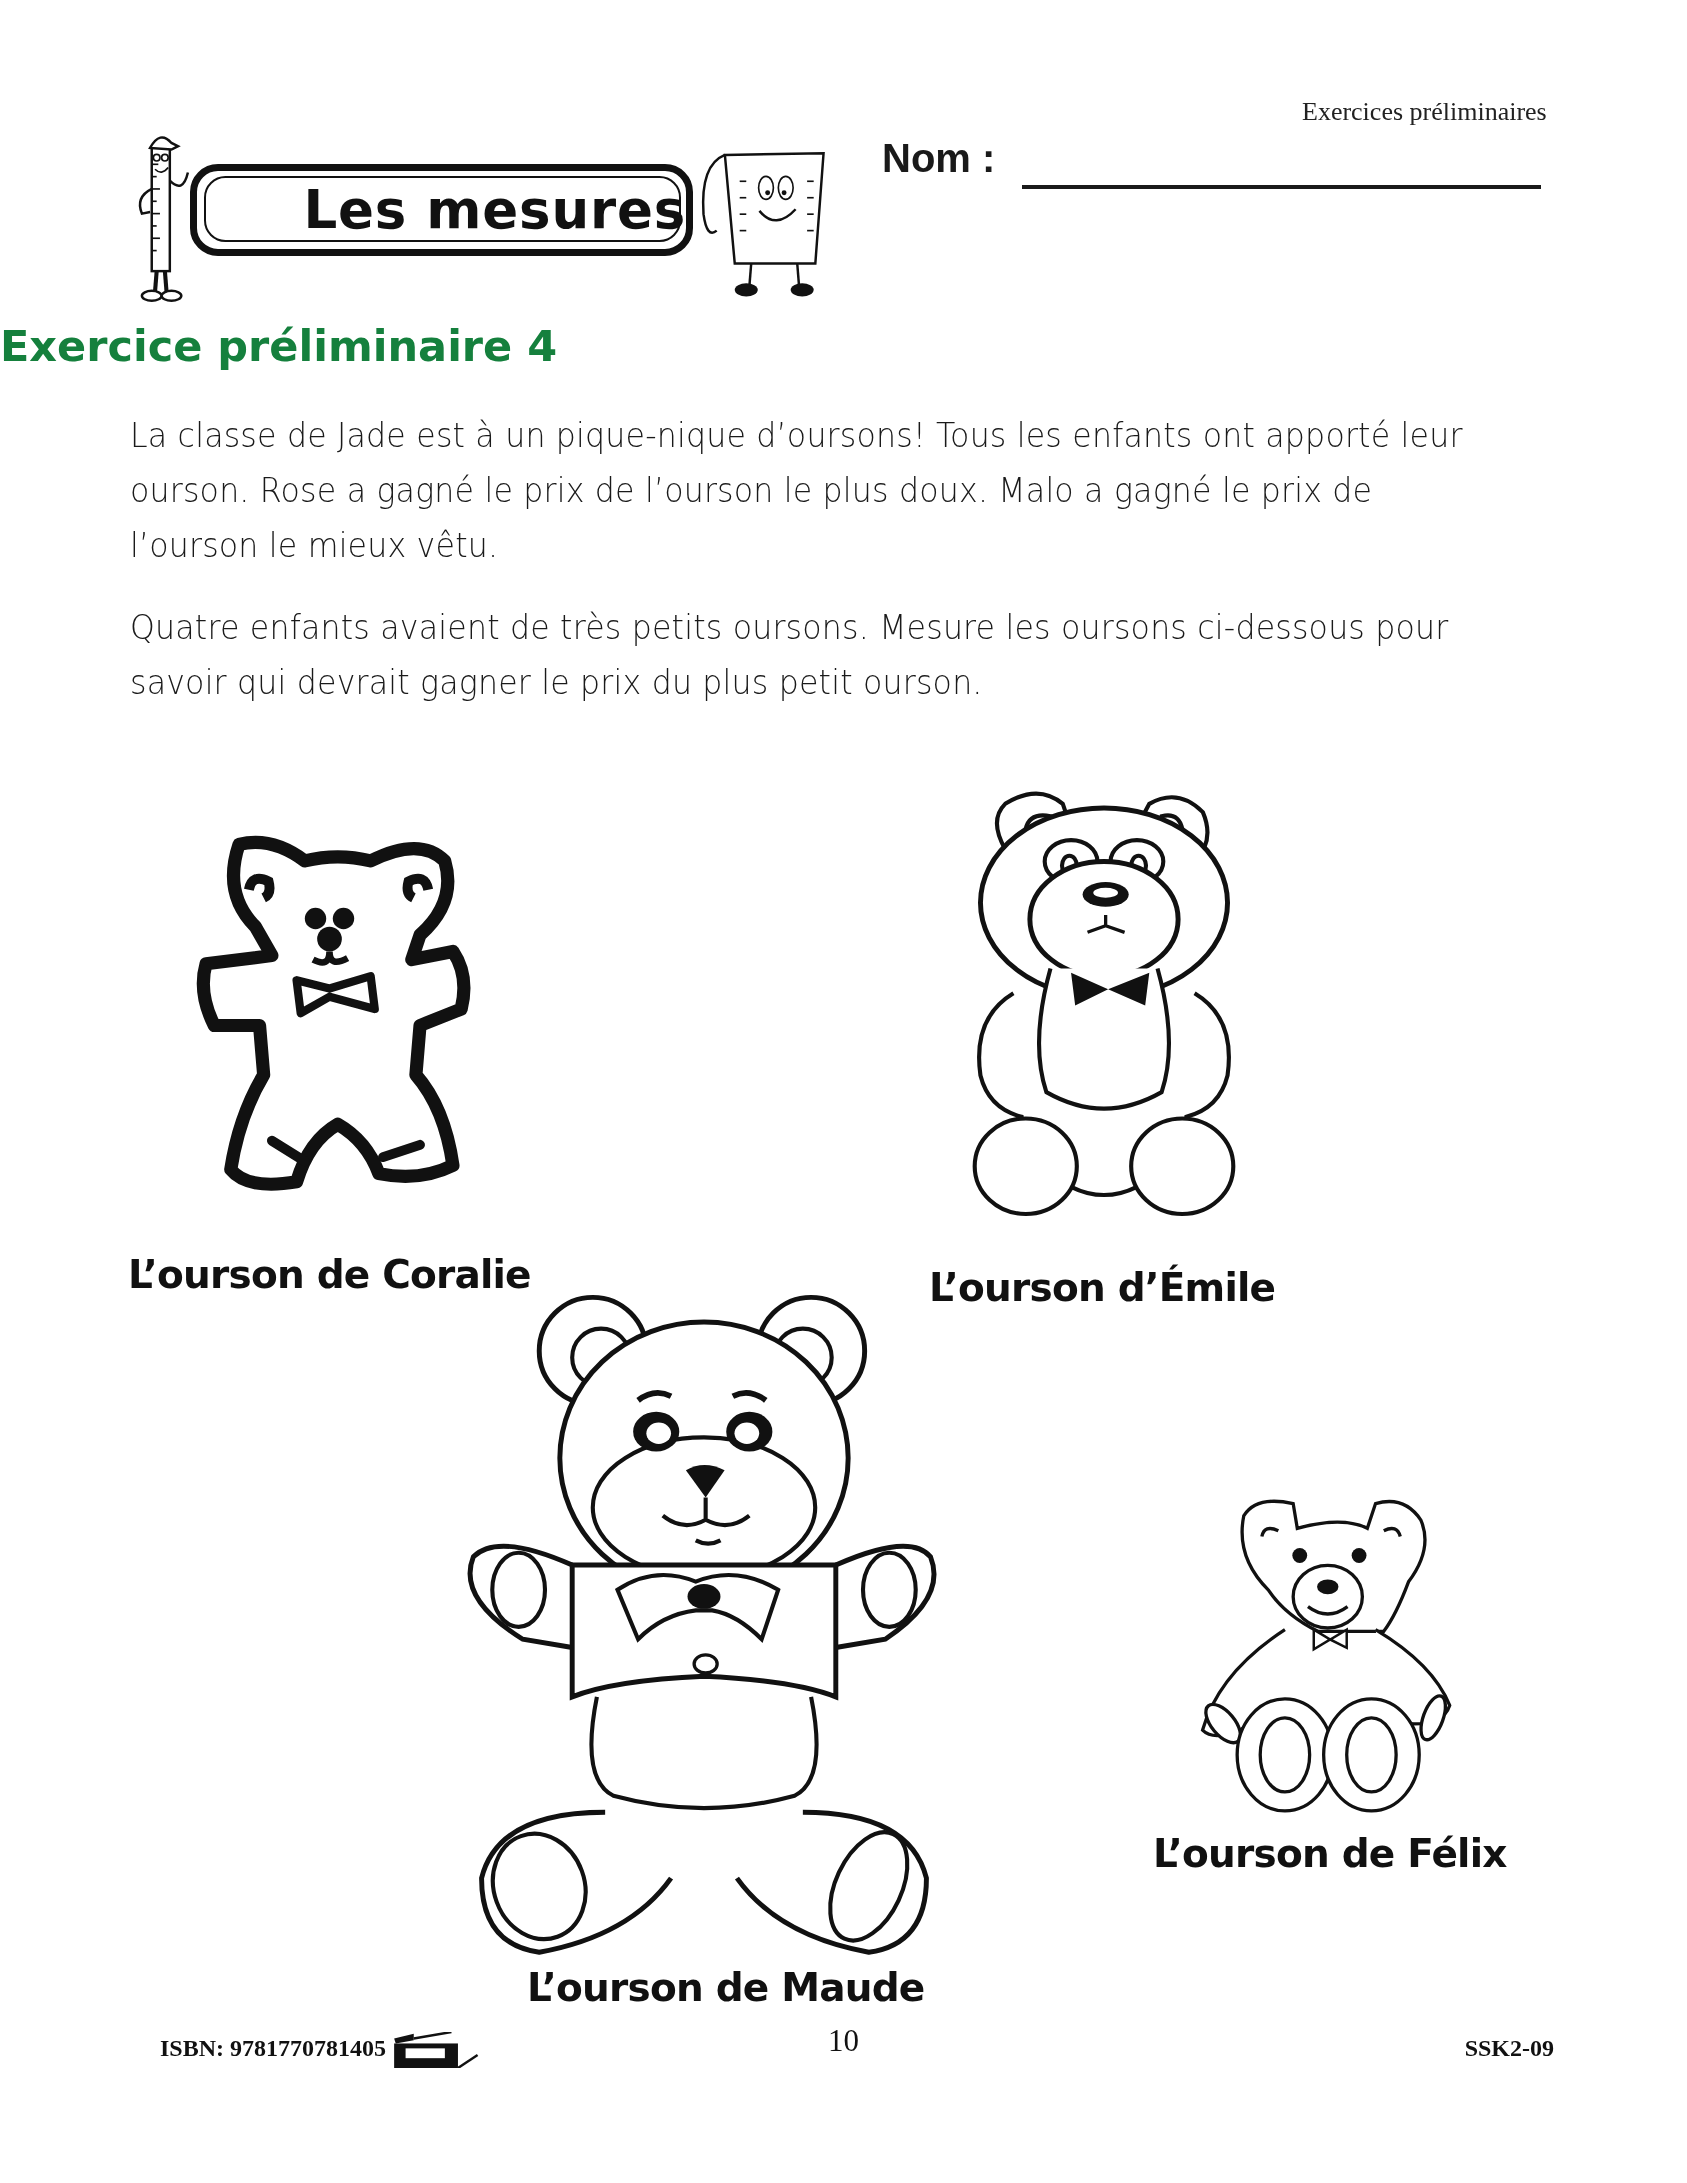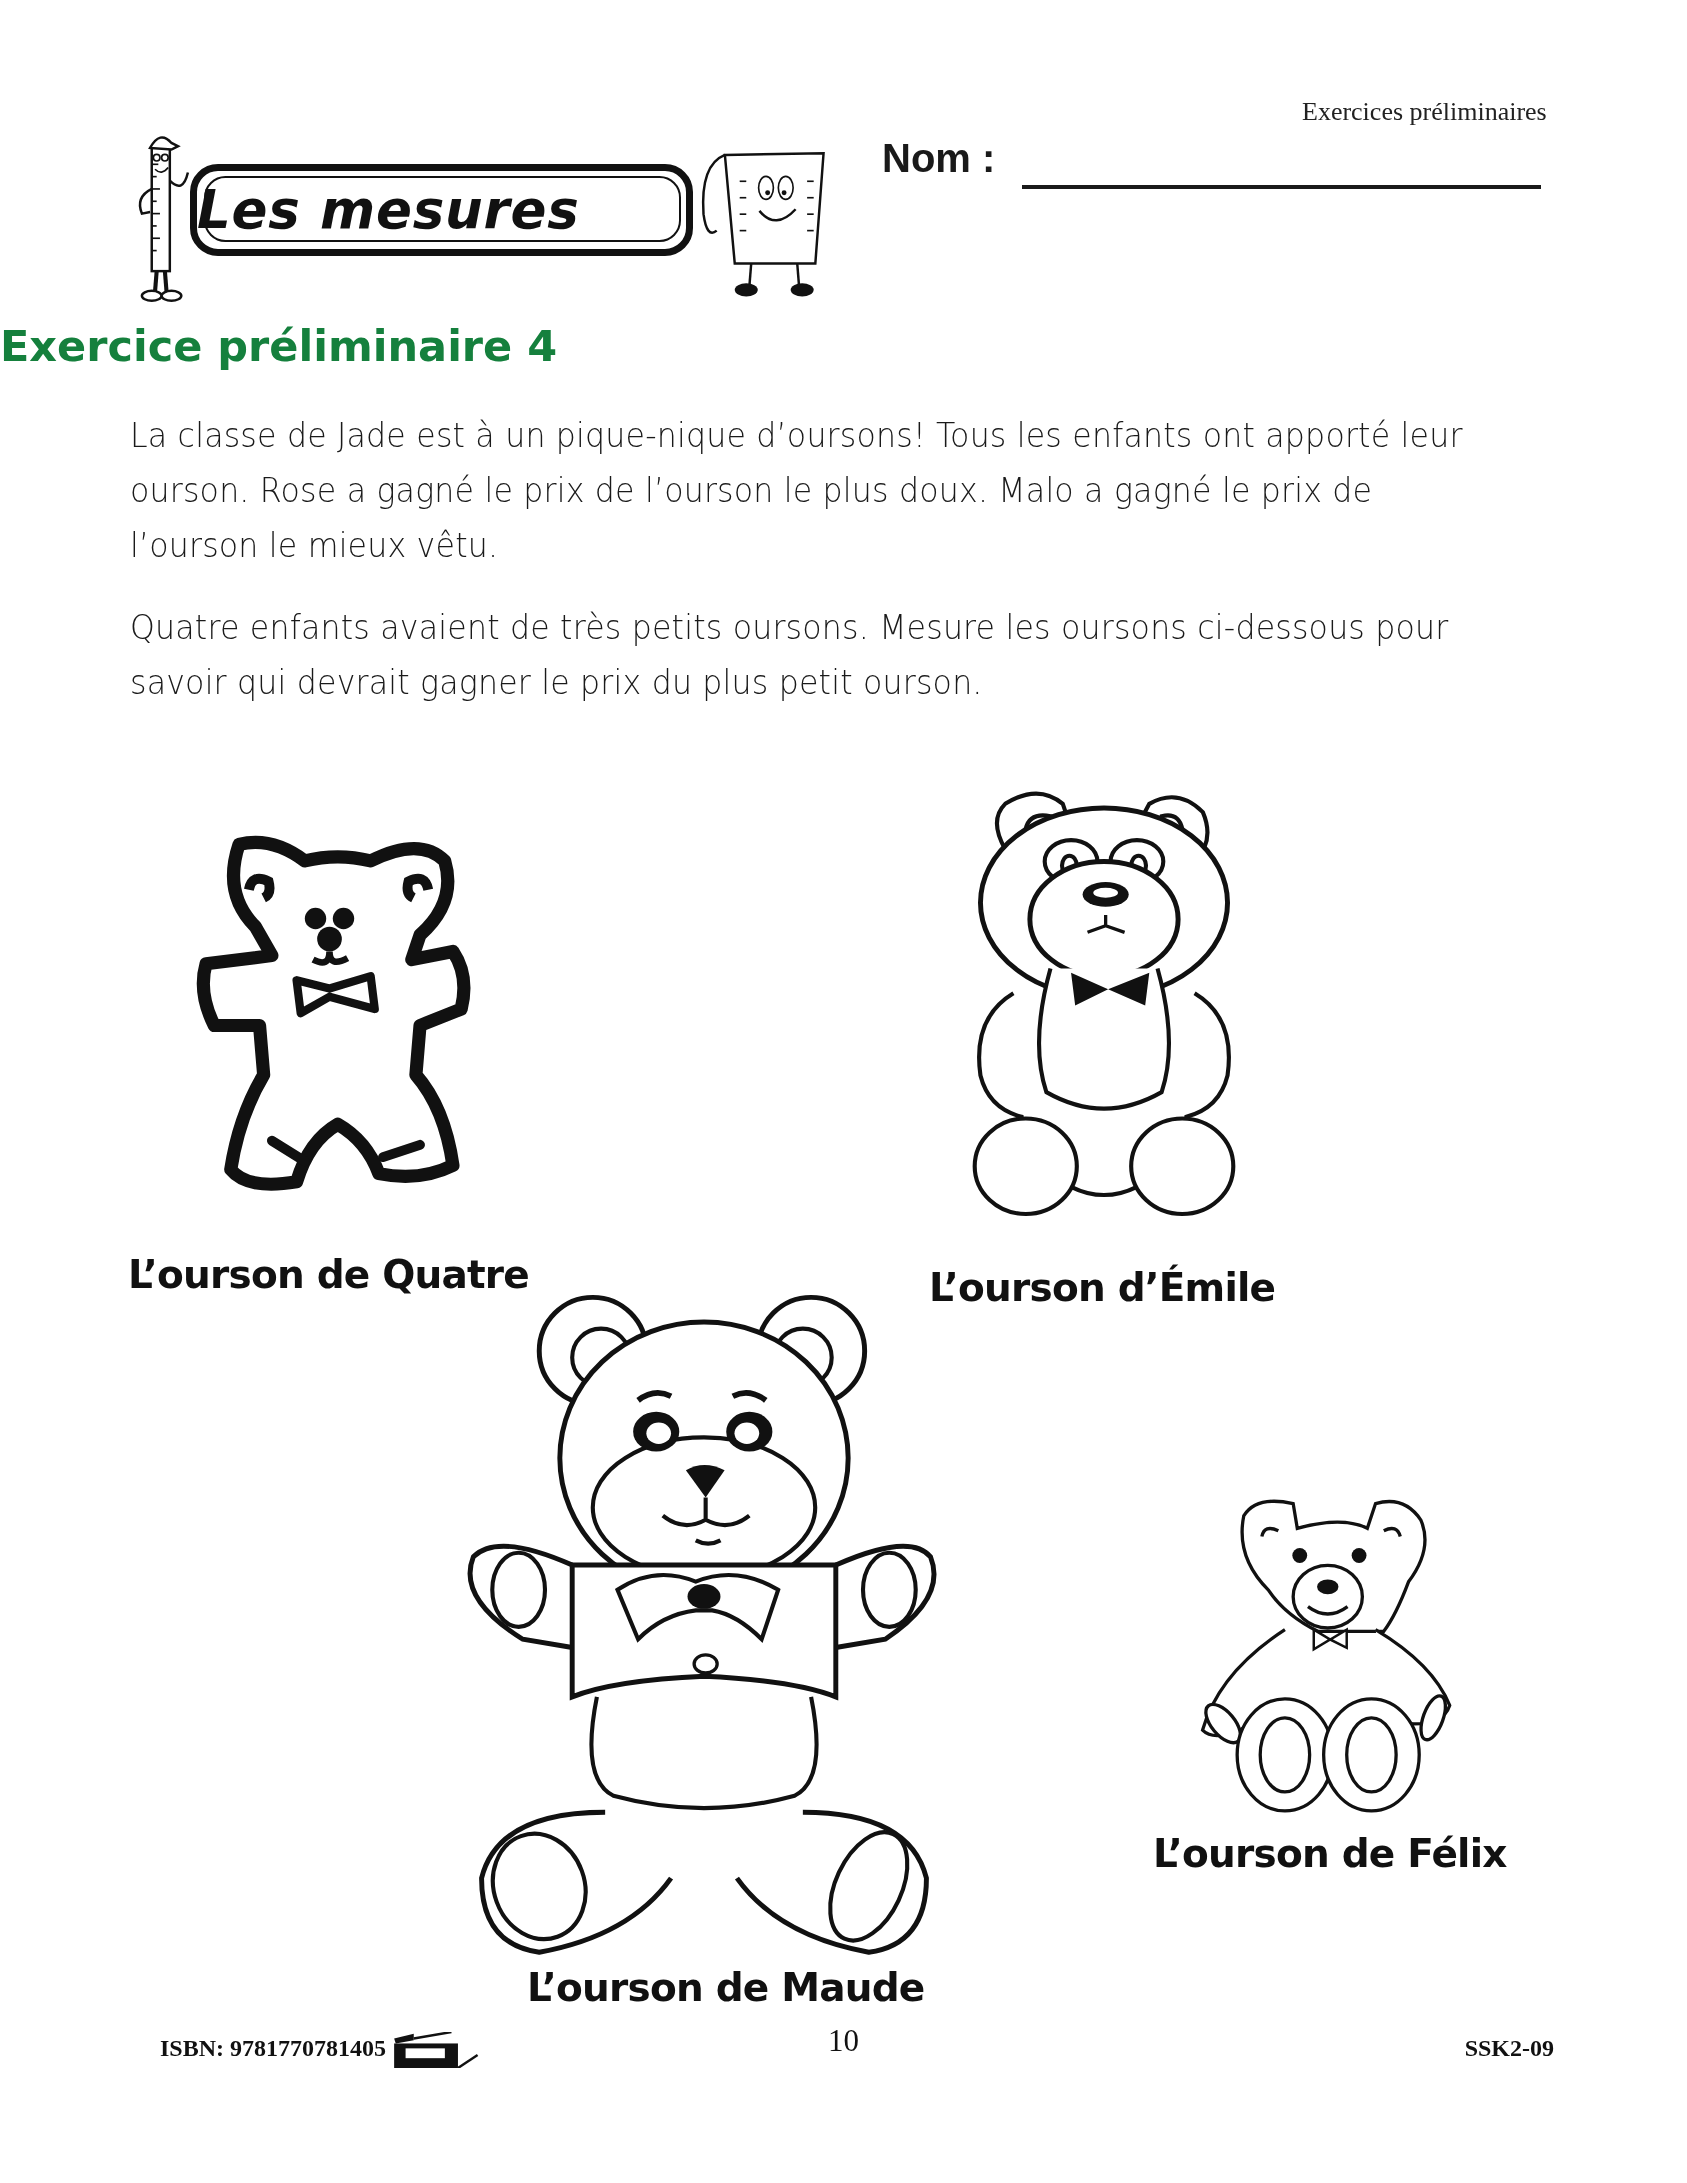--- a/index.html
+++ b/index.html
@@ -17,22 +17,22 @@
     .banner-box {
       position: absolute; left: 58px; top: 49px; width: 503px; height: 92px;
       border: 7.4px solid #111; border-radius: 28px; box-sizing: border-box;
       background: #fff;
     }
     .banner-box::after {
       content: ""; position: absolute; left: 6.6px; top: 5px; right: 5px; bottom: 6.6px;
       border: 2.5px solid #111; border-radius: 21.4px;
     }
     .banner-title {
-      position: absolute; left: 0; right: 0; top: 8.2px; text-align: left;
-      font-family: "DejaVu Sans", sans-serif; font-weight: bold; font-style: italic;
+      position: absolute; left: 0; right: 0; top: 8.2px; text-align: right;
+      font-family: "DejaVu Sans", sans-serif; font-weight: bold; 
       font-size: 53px; letter-spacing: 0.8px; color: #111; z-index: 2;
     }
     .name-label {
       left: 882px; top: 136px; font-family: "Liberation Sans", sans-serif;
       font-weight: bold; font-size: 40px; color: #1a1a1a;
     }
     .name-line {
       left: 1022px; top: 185px; width: 519px; height: 0;
       border-bottom: 4.1px solid #1a1a1a;
     }
@@ -139,21 +139,21 @@
     <path d="M310 75 Q306 55 286 65 Q282 80 292 85" fill="none" stroke="#111" stroke-width="12"></path>
     <circle cx="173" cy="110" r="13" fill="#111"></circle>
       <circle cx="207" cy="110" r="13" fill="#111"></circle>
     <circle cx="190" cy="135" r="15" fill="#111"></circle>
     <path d="M170 160 Q190 170 190 150 Q190 170 212 158" fill="none" stroke="#111" stroke-width="8"></path>
     <path d="M150 185 L190 195 L240 180 L245 220 L190 205 L155 225 Z" fill="#fff" stroke="#111" stroke-width="10" stroke-linejoin="round"></path>
     <path d="M120 380 L160 405" stroke="#111" stroke-width="12" stroke-linecap="round"></path>
     <path d="M300 385 L255 400" stroke="#111" stroke-width="12" stroke-linecap="round"></path>
   </svg>
 </div>
-<div class="abs bear-label" style="left:128px;top:1252px">L’ourson de Quatre</div>
+<div class="abs bear-label" style="left:128px;top:1252px">L’ourson de Coralie</div>
 
 <div class="abs bear" style="left:964px;top:779px">
   <svg width="280" height="445" viewBox="0 0 340 540">
     <path d="M50 85 Q30 50 50 30 Q90 5 120 30 L130 60 Q170 52 210 58 L225 30 Q260 10 290 40 Q305 75 280 100" fill="none" stroke="#111" stroke-width="5"></path>
     <path d="M75 60 Q80 40 105 45 L110 65" fill="none" stroke="#111" stroke-width="5"></path>
     <path d="M265 60 Q260 40 240 45 L235 65" fill="none" stroke="#111" stroke-width="5"></path>
     <ellipse cx="170" cy="150" rx="150" ry="115" fill="#fff" stroke="#111" stroke-width="6"></ellipse>
     <ellipse cx="130" cy="100" rx="32" ry="26" fill="#fff" stroke="#111" stroke-width="5"></ellipse>
     <ellipse cx="210" cy="100" rx="32" ry="26" fill="#fff" stroke="#111" stroke-width="5"></ellipse>
     <ellipse cx="128" cy="105" rx="9" ry="12" fill="#fff" stroke="#111" stroke-width="5"></ellipse>

